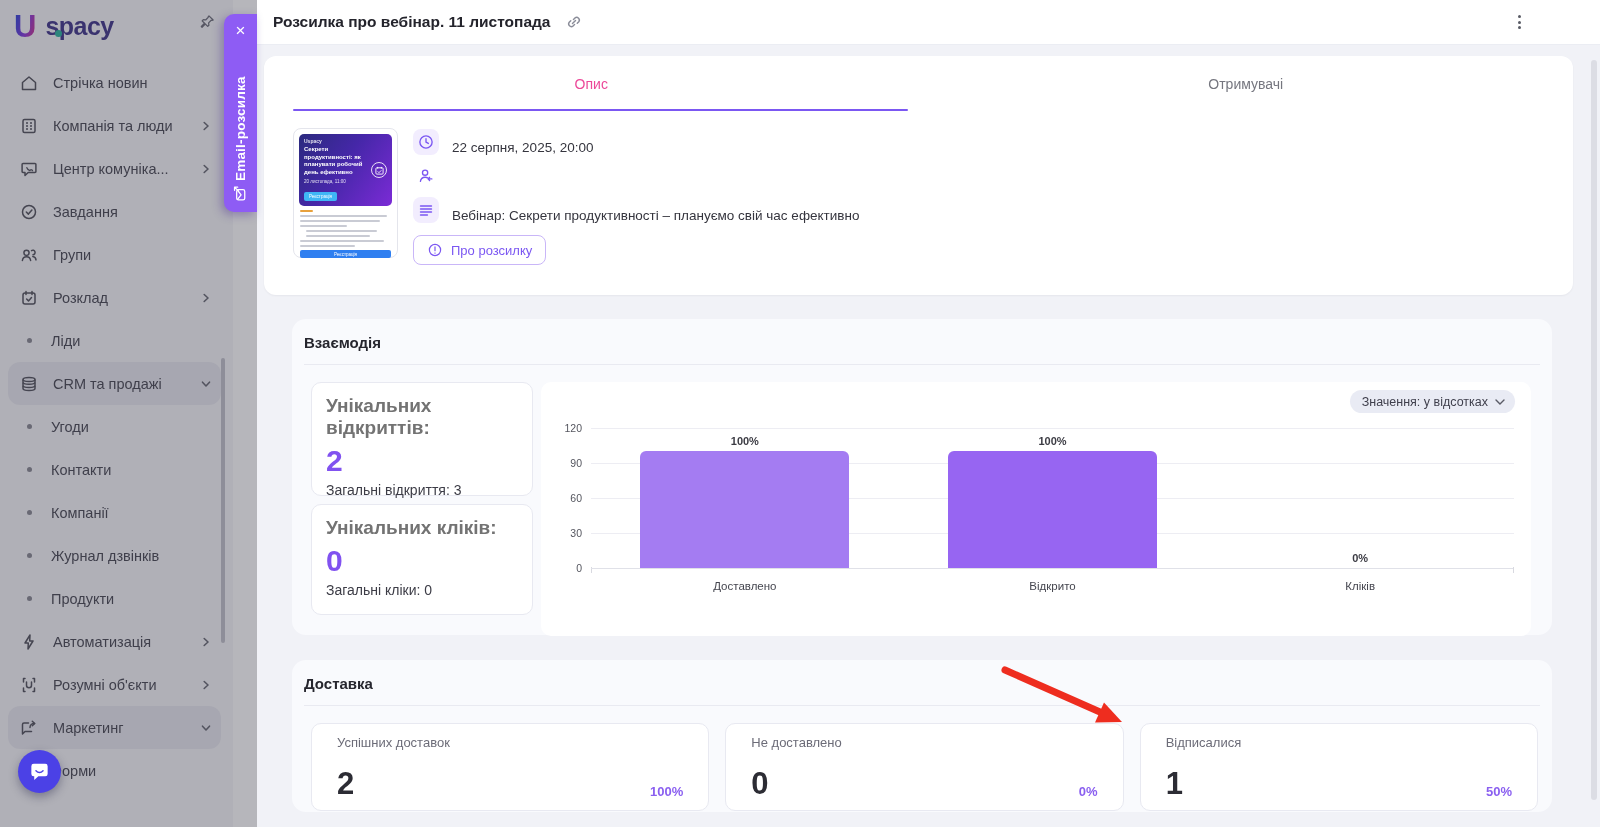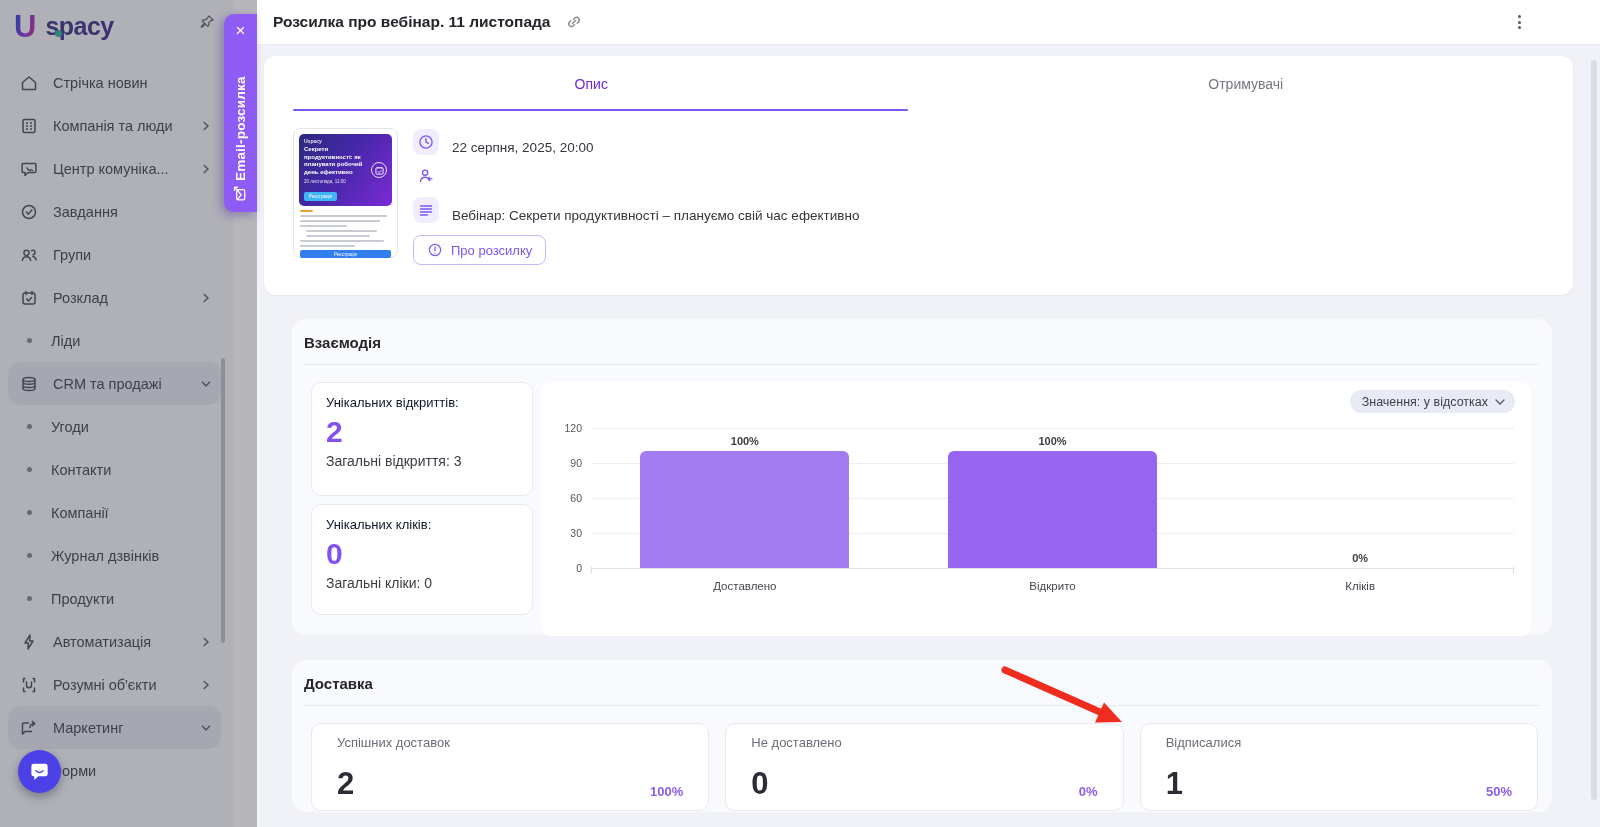--- a/index.html
+++ b/index.html
@@ -51,21 +51,21 @@
   .link-ic { width:18px; height:18px; margin-left:14px; }
   .kebab { margin-left:auto; display:flex; flex-direction:column; gap:2.5px; padding:4px; cursor:pointer; }
   .kebab i { width:3px; height:3px; border-radius:50%; background:#585a64; }
 
   .panel-body { position:absolute; top:45px; left:7px; width:1309px; }
   .main-card { margin-top:11px; background:#fff; border-radius:12px; padding-bottom:30px;
                box-shadow:0 1px 2px rgba(20,20,40,.05); }
 
   .tab-row { height:55px; display:flex; position:relative; }
   .tab { flex:1; display:flex; align-items:center; justify-content:center; font-size:14px; cursor:pointer; }
-  .tab.active { color:#6d28d9; }
+  .tab.active { color:#ec4899; }
   .tab.inactive { color:#75767f; }
   .tab-underline { position:absolute; bottom:0; left:29px; width:calc(50% - 40px); height:2px; background:#7b57f2; border-radius:1px; }
 
   .campaign { display:flex; padding:17px 28px 0 29px; }
   .thumb { width:105px; height:130px; border:1px solid #e4e5ec; border-radius:8px; background:#fff; padding:5px; flex:none; }
   .thumb-hero { height:72px; border-radius:5px; background:linear-gradient(125deg,#2b2a7e 0%,#4527a8 45%,#7b2bd6 100%);
                 padding:4px 5px; position:relative; color:#fff; overflow:hidden; }
   .thumb-brand { font-size:5px; opacity:.85; font-weight:700; }
   .thumb-title { font-size:6px; font-weight:700; line-height:1.25; margin-top:2px; width:76%; }
   .thumb-date { font-size:4.5px; margin-top:3px; opacity:.85; }
@@ -91,21 +91,21 @@
 
   .section-card { width:1260px; margin-left:28px; background:#f9fafd; border-radius:14px; padding:0 12px; }
   .section-card.interaction { margin-top:24px; height:316px; }
   .section-card.delivery { margin-top:25px; height:152px; }
   .section-title { font-size:15px; font-weight:700; color:#26262e; padding:15px 0 13px; }
   .hdivider { height:1px; background:#e9eaf1; }
 
   .interaction-body { display:flex; gap:8px; padding:17px 9px 0 7px; }
   .stat-col { width:222px; flex:none; }
   .stat-card { background:#fff; border:1px solid #e8e9f1; border-radius:10px; padding:12px 14px; margin-bottom:8px; height:114px; }
-  .stat-label { font-size:13px; color:#0f172a; }
+  .stat-label { font-size:19px; color:#737373;font-weight:bold; }
   .stat-value { font-size:30px; color:#8152f0; font-weight:600; margin:7px 0 6px; line-height:1; }
   .stat-sub { font-size:14px; color:#3c3c46; }
 
   .chart-card { flex:1; background:#fff; border-radius:10px; position:relative; height:254px; }
   .unit-pill { position:absolute; top:8px; right:16px; height:23px; background:#e9ebf4; border-radius:12px;
                display:flex; align-items:center; gap:7px; padding:0 10px 0 12px; font-size:12.5px; color:#3f3f4c; cursor:pointer; }
   .plot { position:absolute; left:50px; right:17px; top:46px; height:140px; }
   .grid-line { position:absolute; left:0; right:0; height:1px; background:#ededf3; }
   .grid-line.axis-line { background:#e0e1e8; }
   .plot:before, .plot:after { content:''; position:absolute; bottom:-5px; width:1px; height:6px; background:#d8d9e0; }

